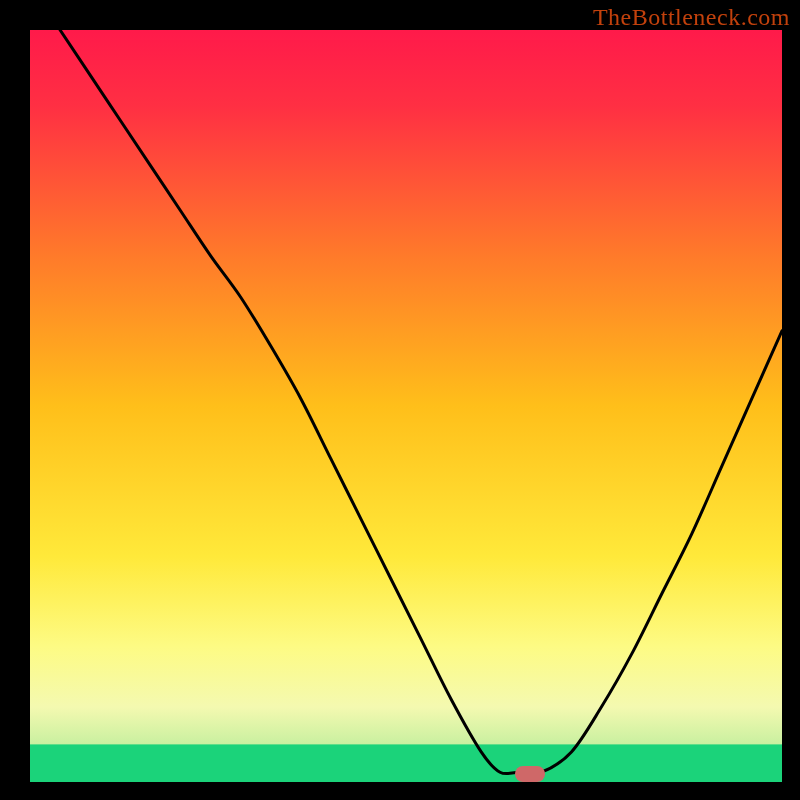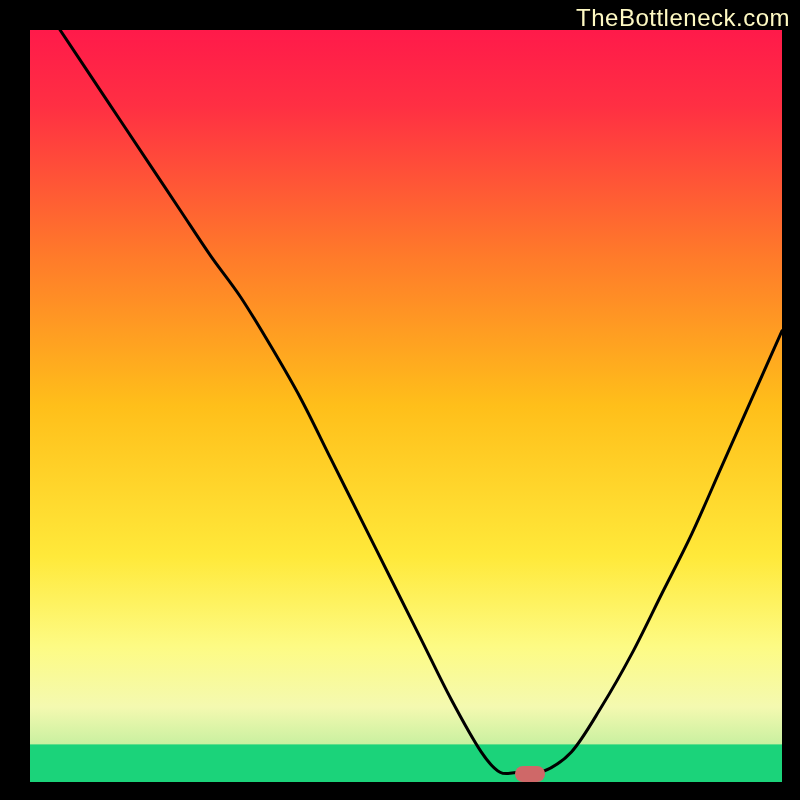--- a/index.html
+++ b/index.html
@@ -13,22 +13,22 @@
   .frame {
     position: relative;
     width: 800px;
     height: 800px;
     background: #000;
   }
   .watermark {
     position: absolute;
     top: 4px;
     right: 10px;
-    color: #fef9c3;
-    font-family: Liberation Sans, sans-serif;
+    color: #c2410c;
+    font-family: Liberation Serif, serif;
     font-size: 24px;
     font-weight: 400;
     letter-spacing: 0.5px;
     z-index: 5;
   }
   .plot-wrap {
     position: absolute;
     left: 30px;
     top: 30px;
     width: 752px;

